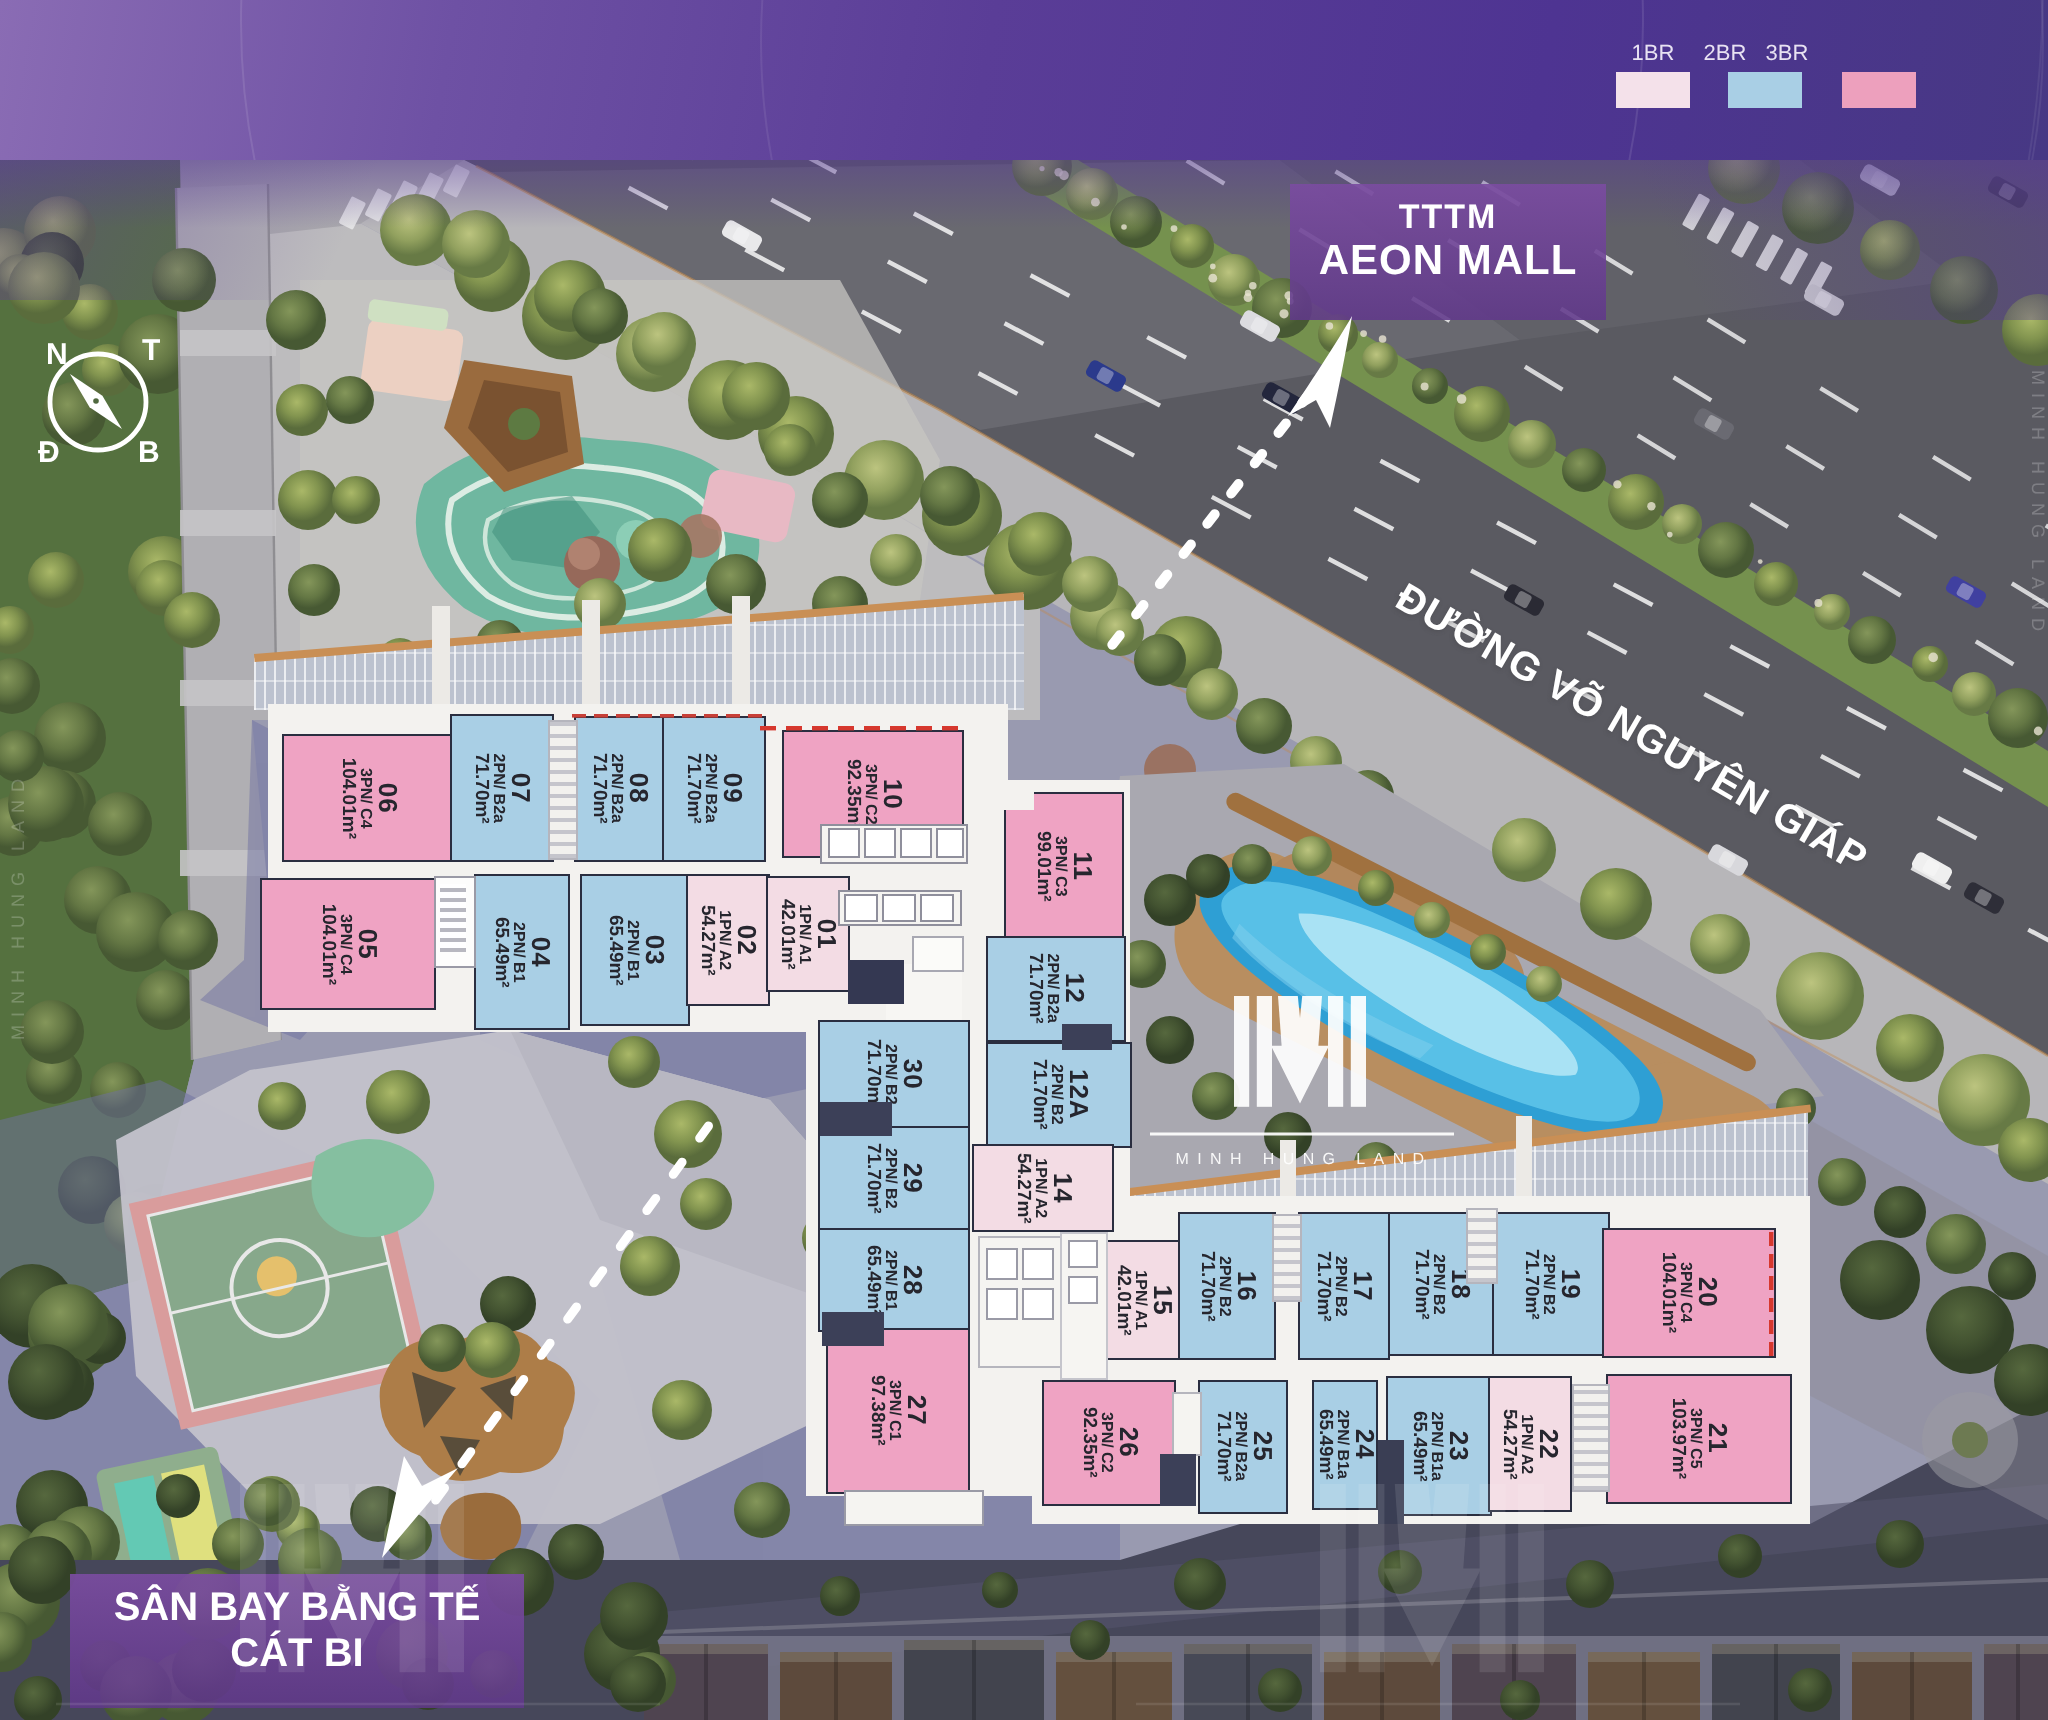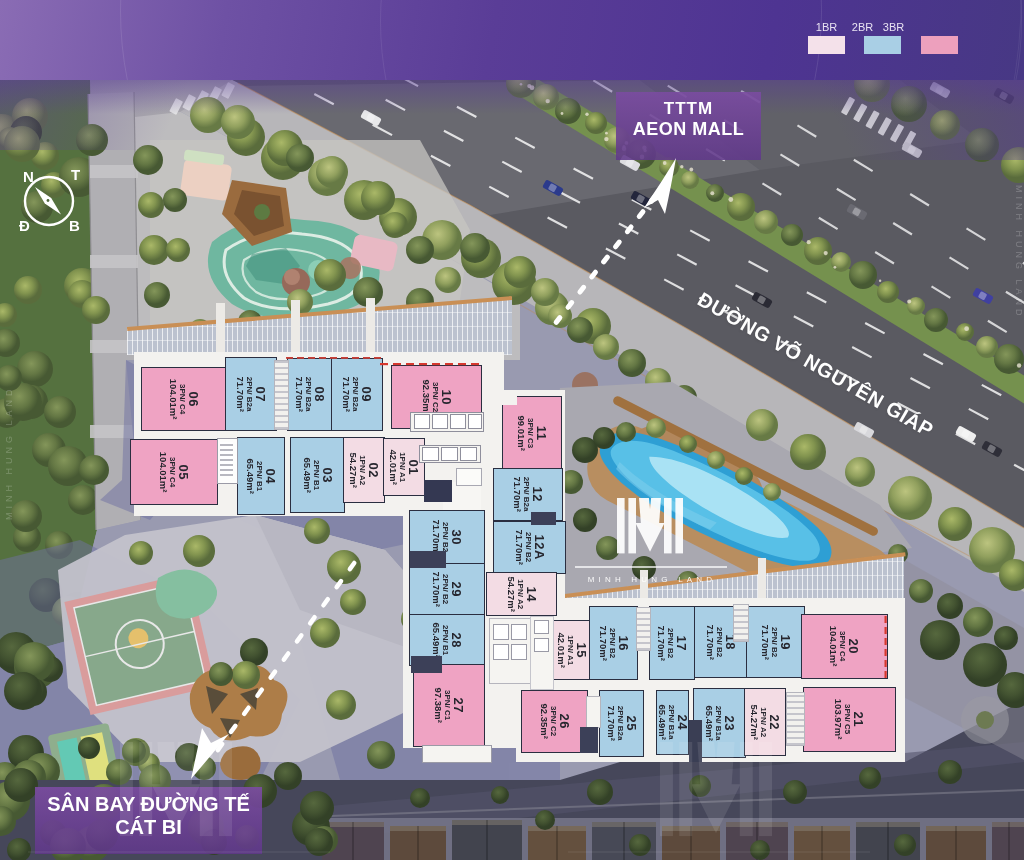--- a/index.html
+++ b/index.html
@@ -801,26 +801,26 @@
     <g opacity="0.22">
         <text x="1016" y="185" fill="#fff" font-size="9" letter-spacing="4" font-family="Liberation Sans" transform="rotate(90 1016 185)">MINH HUNG LAND</text>
       </g>
     <g opacity="0.22">
         <text x="12" y="520" fill="#fff" font-size="9" letter-spacing="4" font-family="Liberation Sans" transform="rotate(-90 12 520)">MINH HUNG LAND</text>
       </g>
   </svg>
   <div class="abs" style="left:0;top:80px;width:1024px;height:34px;background:linear-gradient(180deg,rgba(86,58,148,.5),rgba(86,58,148,0));z-index:27"></div>
   <div class="abs" style="left:0;top:80px;width:240px;height:70px;background:linear-gradient(115deg,rgba(96,66,156,.45),rgba(96,66,156,0) 70%);z-index:27"></div>
   <div class="abs" style="left:784px;top:80px;width:240px;height:80px;background:linear-gradient(245deg,rgba(86,58,148,.5),rgba(86,58,148,0) 75%);z-index:27"></div>
-  <div class="pbox" style="left:616px;top:92px;width:145px;height:61px;padding-top:7px">
+  <div class="pbox" style="left:645px;top:92px;width:158px;height:61px;padding-top:7px">
     <div style="font-size:17px;font-weight:700;letter-spacing:1px">TTTM</div>
-    <div style="font-size:18px;font-weight:700;letter-spacing:.5px">AEON MALL</div>
+    <div style="font-size:21px;font-weight:700;letter-spacing:.5px">AEON MALL</div>
   </div>
   <div class="pbox" style="left:35px;top:787px;width:227px;height:61px;padding-top:6px">
-    <div style="font-size:20px;font-weight:700">SÂN BAY ĐƯỜNG TẾ</div>
+    <div style="font-size:20px;font-weight:700">SÂN BAY BẰNG TẾ</div>
     <div style="font-size:20px;font-weight:700">CÁT BI</div>
   </div>
   <div class="abs" style="left:705px;top:288px;width:280px;height:30px;transform:rotate(30deg);transform-origin:0 0;color:#fff;font-size:20px;font-weight:700;letter-spacing:.5px;white-space:nowrap;text-shadow:0 1px 2px rgba(70,70,75,.45);z-index:28">ĐƯỜNG VÕ NGUYÊN GIÁP</div>
   <div class="lgl" style="left:808px">1BR</div>
   <div class="lgl" style="left:844px">2BR</div>
   <div class="lgl" style="left:875px">3BR</div>
   <div class="lgs" style="left:808px;background:#f4e1ea"></div>
   <div class="lgs" style="left:864px;background:#a9cfe5"></div>
   <div class="lgs" style="left:921px;background:#eda0bd"></div>
   <svg class="abs" style="left:10px;top:152px;z-index:30" width="95" height="100" viewBox="0 0 95 100">

